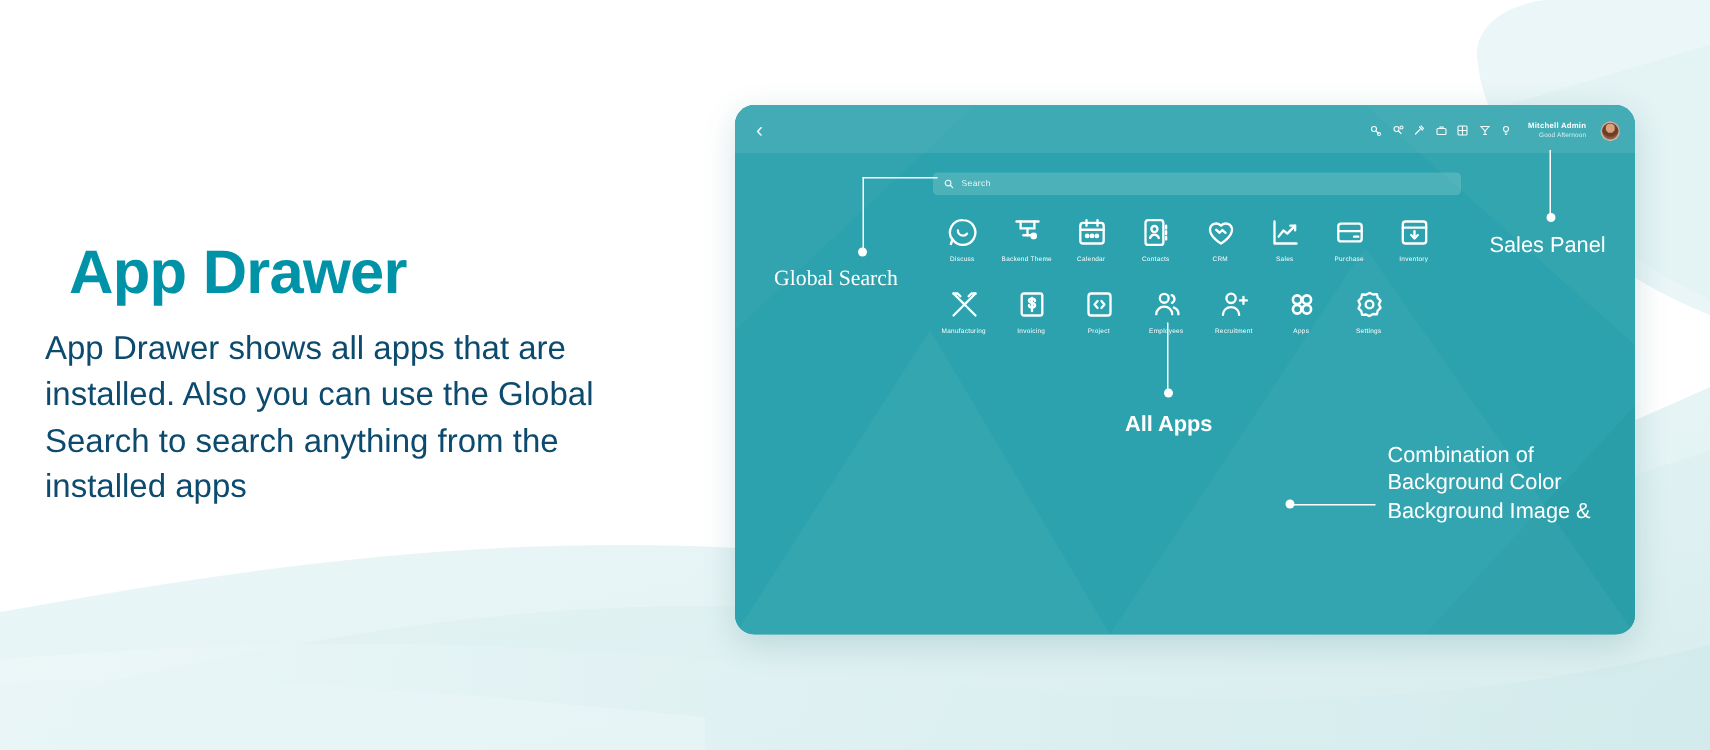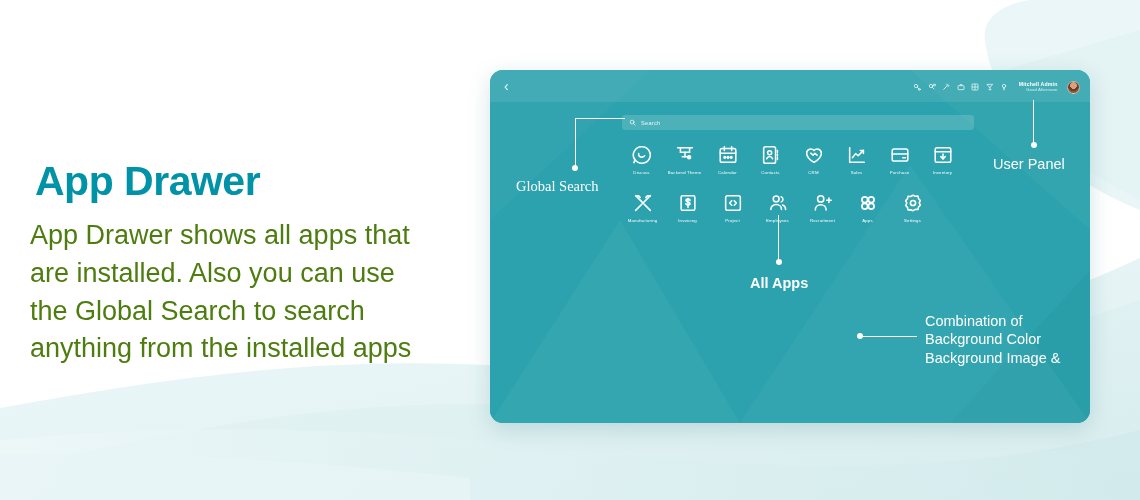--- a/index.html
+++ b/index.html
@@ -9,26 +9,26 @@
     font-family:"Liberation Sans","DejaVu Sans",sans-serif;
   }
   .stage{position:absolute;inset:0;overflow:hidden;}
 
   
   .bg-waves{position:absolute;inset:0;z-index:0;}
 
   
   .copy{position:absolute;left:30px;top:160px;width:400px;z-index:3;}
   .copy h1{
-    margin:0 0 14px 5px;
+    margin:0 0 14px 16px;
     font-size:41px;line-height:1.05;font-weight:bold;
     color:#0093a7;letter-spacing:-0.5px;
   }
   .copy p{
-    margin:0;font-size:27px;line-height:1.40;color:#4d7c0f;
+    margin:0;font-size:22px;line-height:1.40;color:#0c4a6e;
     font-weight:normal;
   }
 
   
   .panel{
     position:absolute;left:490px;top:70px;width:600px;height:353px;
     border-radius:13px;overflow:hidden;z-index:4;
     background:#2ba2ad;
     box-shadow:0 6px 22px rgba(23,105,115,.18);
   }
@@ -84,21 +84,21 @@
   
   .anno{position:absolute;z-index:6;color:#ffffff;}
   .anno-text{font-size:14.5px;line-height:1.26;color:#ffffff;white-space:nowrap;}
   .vline{position:absolute;width:1.4px;background:#ffffff;}
   .hline{position:absolute;height:1.4px;background:#ffffff;}
   .dot{position:absolute;width:6px;height:6px;border-radius:50%;background:#ffffff;}
 
   .a-global{left:516px;top:177px;}
   .a-allapps{left:750px;top:274px;font-weight:bold;}
   .a-user{left:993px;top:155px;}
-  .a-combo{left:925px;top:312px;line-height:1.3;}
+  .a-combo{left:925px;top:295px;line-height:1.3;}
 </style>
 </head>
 <body>
 
 <div class="stage">
 
   <svg class="bg-waves" width="1140" height="500" viewBox="0 0 1140 500">
     <defs>
       <linearGradient id="wv1" x1="0" y1="0" x2="1" y2="1">
         <stop offset="0" stop-color="#e9f6f7"></stop>
@@ -336,21 +336,21 @@
 
   <div class="anno">
     <div class="vline" style="left:778px;top:215px;height:48px;"></div>
     <div class="dot" style="left:775.5px;top:259px;"></div>
     <div class="anno-text a-allapps" style="position:absolute;">All Apps</div>
   </div>
 
   <div class="anno">
     <div class="vline" style="left:1033px;top:100px;height:46px;"></div>
     <div class="dot" style="left:1030.5px;top:142px;"></div>
-    <div class="anno-text a-user" style="position:absolute;">User Panel</div>
+    <div class="anno-text a-user" style="position:absolute;">Sales Panel</div>
   </div>
 
   <div class="anno">
     <div class="hline" style="left:862px;top:336px;width:55px;"></div>
     <div class="dot" style="left:857px;top:333px;"></div>
     <div class="a-combo" style="position:absolute;">
       <div class="anno-text">Combination of</div>
       <div class="anno-text">Background Color</div>
       <div class="anno-text">Background Image &amp;</div>
     </div>

